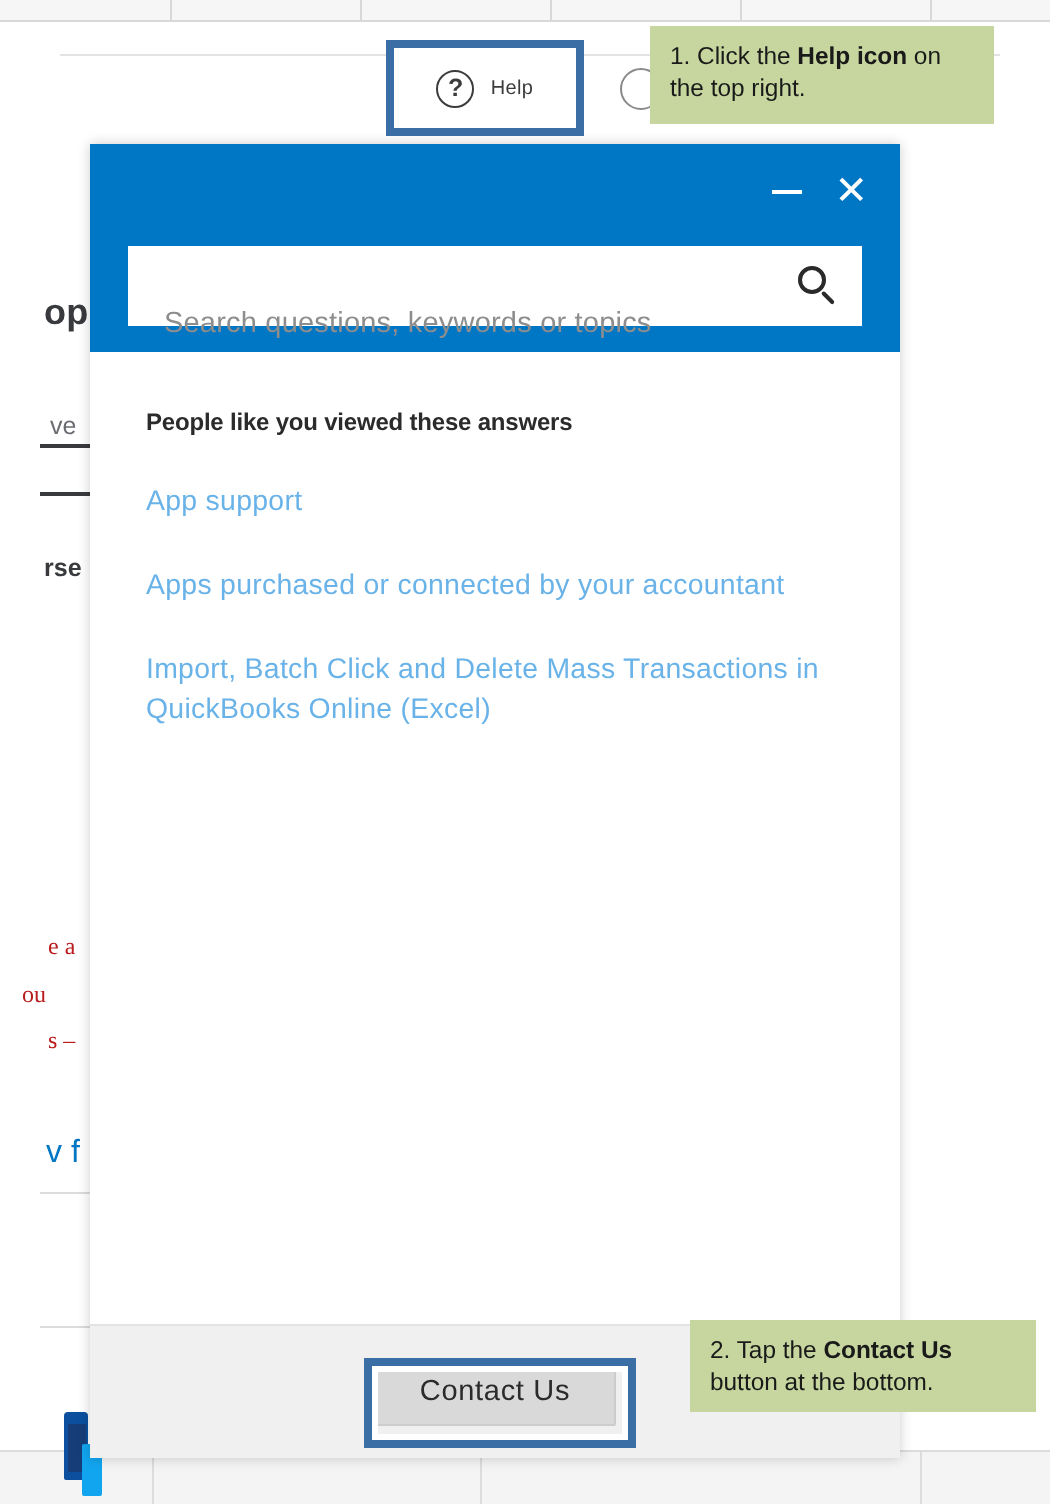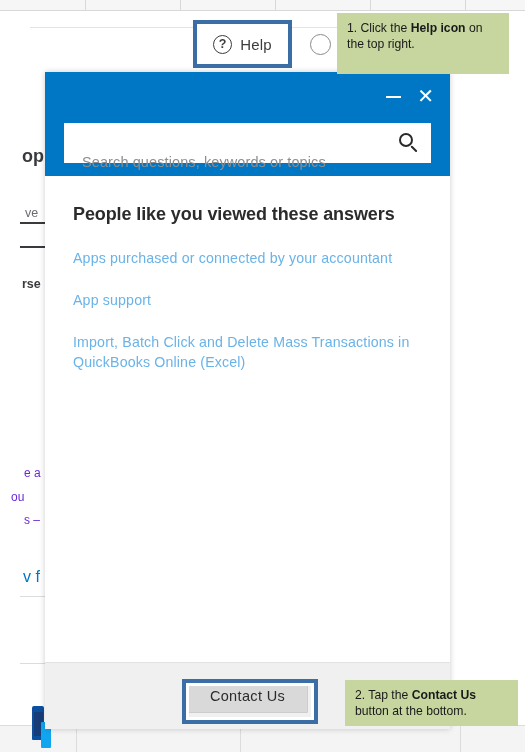--- a/index.html
+++ b/index.html
@@ -53,21 +53,21 @@
     white-space: nowrap;
     overflow: hidden;
   }
   .frag-head {
     font-size: 18px;
     font-weight: 700;
     letter-spacing: .1px;
   }
   .frag-sub   { font-size: 12.5px; color: #6b6c72; }
   .frag-tab   { font-size: 12.5px; font-weight: 700; color: #393a3d; margin-top: 48px; }
-  .frag-body  { font-size: 12px;  color: #6d28d9; }
+  .frag-body  { font-size: 12px;  color: #b91c1c; font-family: Liberation Serif, serif; }
   .frag-link2 { font-size: 16px; color: #0077c5; }
 
   .tab-underline {
     position: absolute;
     height: 2px;
     background: #393a3d;
   }
   .page-footer-bar {
     position: absolute;
     left: 0;
@@ -119,21 +119,21 @@
     width: 87px;
     height: 36px;
     background: #ffffff;
     display: flex;
     align-items: center;
     justify-content: center;
     gap: 8px;
     box-sizing: border-box;
   }
   #help-button .lbl {
-    font-size: 15px;
+    font-size: 10px;
     color: #3c3c3c;
     letter-spacing: .2px;
     text-align: center;
   }
   .qmark {
     width: 19px;
     height: 19px;
     border: 1.6px solid #3c3c3c;
     border-radius: 50%;
     display: flex;
@@ -181,22 +181,22 @@
     position: absolute;
     background: #c6d69e;
     color: #1a1a1a;
     font-family: "Liberation Sans", sans-serif;
     font-size: 12.2px;
     line-height: 1.32;
     padding: 7px 9px 8px 10px;
     box-sizing: border-box;
   }
   .callout b { font-weight: 700; }
-  #callout-1 { left: 337px; top: 13px;  width: 172px; height: 61px; }
-  #callout-2 { left: 345px; top: 680px; width: 173px; height: 46px; }
+  #callout-1 { left: 325px; top: 13px;  width: 172px; height: 49px; }
+  #callout-2 { left: 345px; top: 660px; width: 173px; height: 46px; }
 
   
   #help-panel {
     position: absolute;
     left: 45px;
     top: 72px;
     width: 405px;
     height: 657px;
     background: #ffffff;
     box-shadow: 0 0 6px rgba(0,0,0,.20);
@@ -285,21 +285,21 @@
   }
 
   #panel-body {
     flex: 1 1 auto;
     background: #ffffff;
     padding: 28px 28px 0 28px;
     box-sizing: border-box;
     overflow: hidden;
   }
   #answers-heading {
-    font-size: 18px;
+    font-size: 12px;
     font-weight: 700;
     color: #2b2b2b;
     letter-spacing: -.1px;
     margin: 0 0 23px 0;
   }
   .answer-link {
     display: block;
     font-size: 14.2px;
     line-height: 1.42;
     color: #6ab3e8;
@@ -392,22 +392,22 @@
       <span class="search-glyph">
         <span class="ring"></span>
           <span class="stem"></span>
       </span>
     </div>
   </div>
 
   <div id="panel-body">
     <h2 id="answers-heading">People like you viewed these answers</h2>
 
+    <a class="answer-link">App support</a>
     <a class="answer-link">Apps purchased or connected by your accountant</a>
-    <a class="answer-link">App support</a>
     <a class="answer-link">Import, Batch Click and Delete Mass Transactions in QuickBooks Online (Excel)</a>
   </div>
 
   <div id="panel-footer">
     <button id="contact-us-button">Contact Us</button>
   </div>
 </div>
 
 <div class="hl" id="highlight-help"></div>
 <div class="hl" id="highlight-contact"></div>

